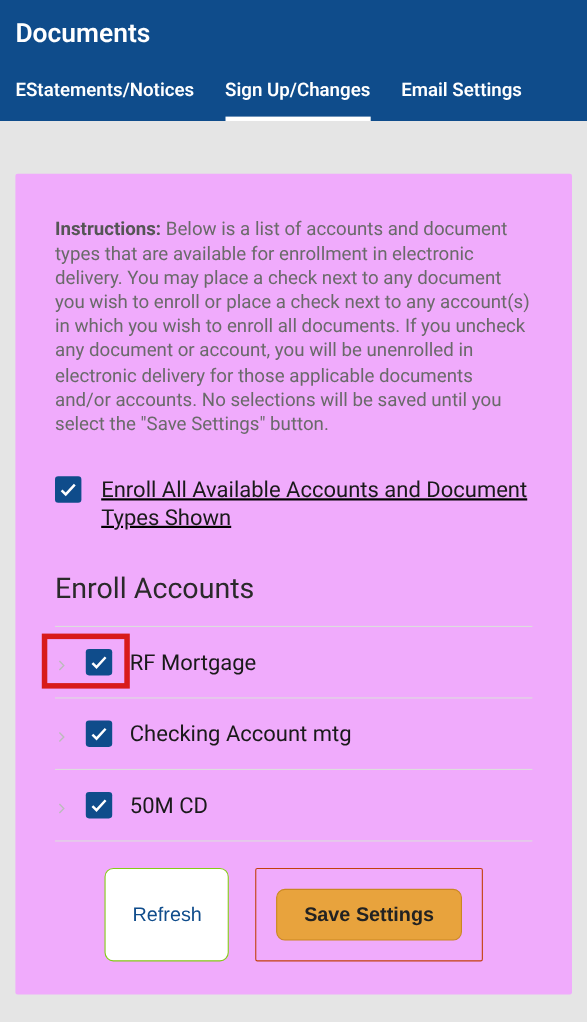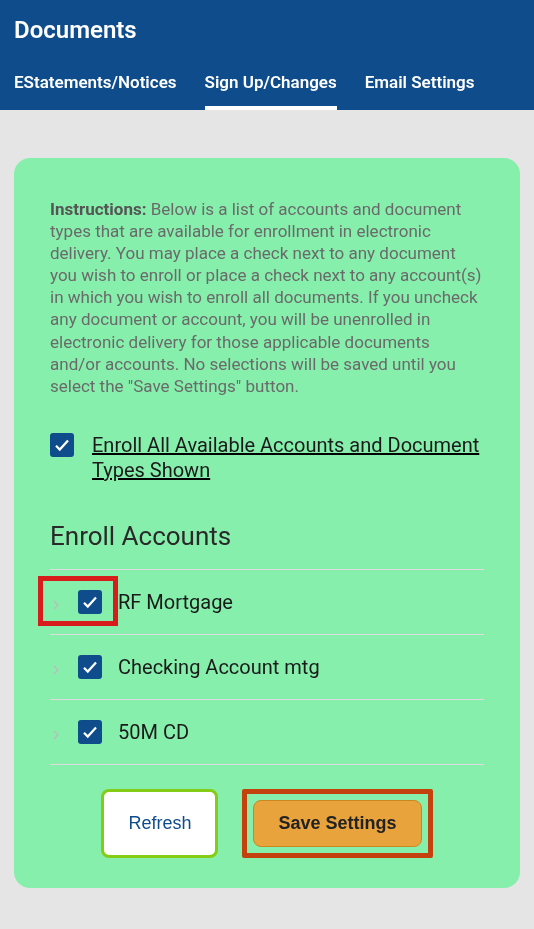--- a/index.html
+++ b/index.html
@@ -31,22 +31,22 @@
       cursor: pointer;
       white-space: nowrap;
     }
     .tab.active {
       border-bottom: 4px solid #fff;
     }
     .content-wrapper {
       padding: 48px 14px 0 14px;
     }
     .card {
-      background: #86efac;
-      border-radius: 16px;
+      background: #f0abfc;
+      border-radius: 2px;
       padding: 40px 36px 30px 36px;
     }
     .instructions {
       color: #6a6a6a;
       font-size: 17px;
       line-height: 1.3;
       margin-bottom: 36px;
     }
     .instructions b {
       color: #555;
@@ -136,32 +136,32 @@
     }
     .btn {
       padding: 12px 24px;
       font-size: 18px;
       border-radius: 8px;
       cursor: pointer;
       font-weight: 500;
     }
     .btn-refresh {
       background: #fff;
-      border: 3px solid #84cc16;
+      border: 1px solid #84cc16;
       color: #0f4c8b;
     }
     .btn-save {
       background: #e8a33d;
       border: 1px solid #c98820;
       color: #222;
       font-weight: 600;
     }
     .highlight-2 {
-      border: 5px solid #c2410c;
-      padding: 6px;
+      border: 1px solid #c2410c;
+      padding: 18px;
       border-radius: 2px;
       display: inline-block;
     }
   </style>
 </head>
 <body>
 
 <div class="header">
   <div class="page-title">Documents</div>
   <div class="tabs">

